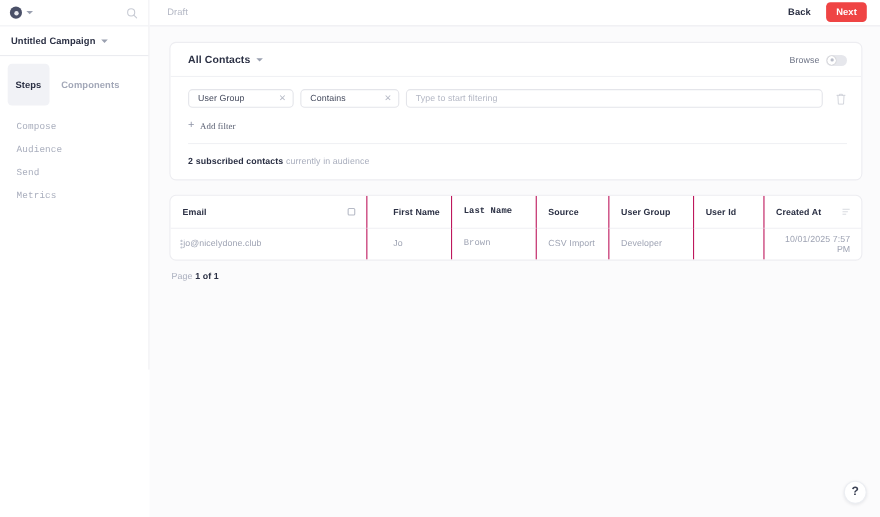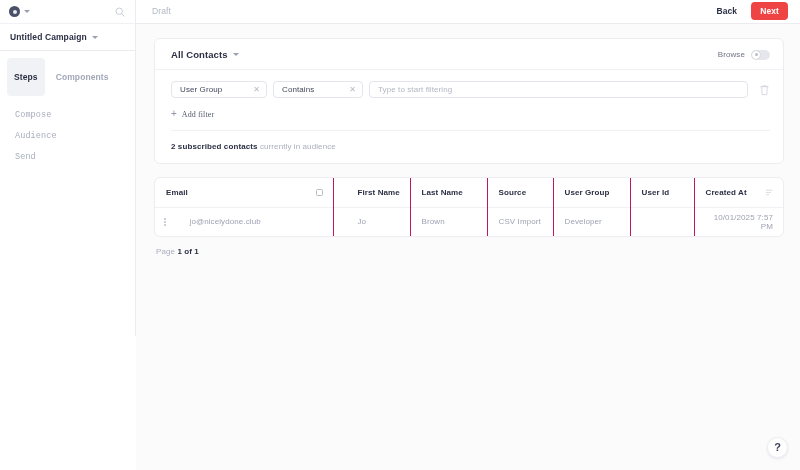--- a/index.html
+++ b/index.html
@@ -136,38 +136,38 @@
   th, td {
     font-size: 8px; text-align: left; letter-spacing: .1px;
     border-right: 1px solid #be185d;
     padding: 0 0 0 11px; height: 29px; vertical-align: middle;
   }
   th { color: #2b3044; font-weight: bold; }
   td { color: #9ea3b3; border-top: 1px solid #f0f1f4; }
   th:last-child, td:last-child { border-right: none; }
   .col-email { width: 178px; }
   .col-first { width: 77px; padding-left: 24px; }
-  .col-last  { width: 77px; }
+  .col-last  { width: 77px; font-family: Liberation Mono, monospace; }
   .col-source{ width: 66px; }
   .col-group { width: 77px; }
   .col-userid{ width: 64px; }
   .col-created{ width: auto; }
   .th-email-inner {
     display: flex; align-items: center; justify-content: space-between;
     padding-right: 10px;
   }
   .chk {
     width: 7px; height: 7px; border: 1.2px solid #b6bac6; border-radius: 1.5px;
   }
   .th-created-inner {
     display: flex; align-items: center; justify-content: space-between;
     padding-right: 9px;
   }
   .sort-ic { width: 9px; height: 9px; opacity: .45; }
-  .td-email-inner { display: flex; align-items: center; gap: 24px; }
+  .td-email-inner { display: flex; align-items: center; gap: 1px; }
   .dots { display: flex; flex-direction: column; gap: 1.5px; margin-left: -2px; }
   .dots i { width: 1.5px; height: 1.5px; border-radius: 50%; background: #c2c6d1; display: block; }
   .td-created { padding-right: 10px; text-align: right; }
 
   .pager { padding: 10px 0 0 2px; font-size: 8px; letter-spacing: .1px; }
   .pager span { color: #a9aebd; }
   .pager b { color: #2b3044; }
 
   
   .fab {
@@ -204,20 +204,21 @@
 
     <div class="tabs">
       <div class="tab active">Steps</div>
       <div class="tab">Components</div>
     </div>
 
     <nav class="navlist">
       <div class="navitem">Compose</div>
       <div class="navitem">Audience</div>
       <div class="navitem">Send</div>
+      <div class="navitem">Metrics</div>
     </nav>
   </aside>
 
   <div class="main">
 
     <div class="topbar">
       <div class="draft">Draft</div>
       <div class="topacts">
         <div class="btn-back">Back</div>
         <div class="btn-next">Next</div>

